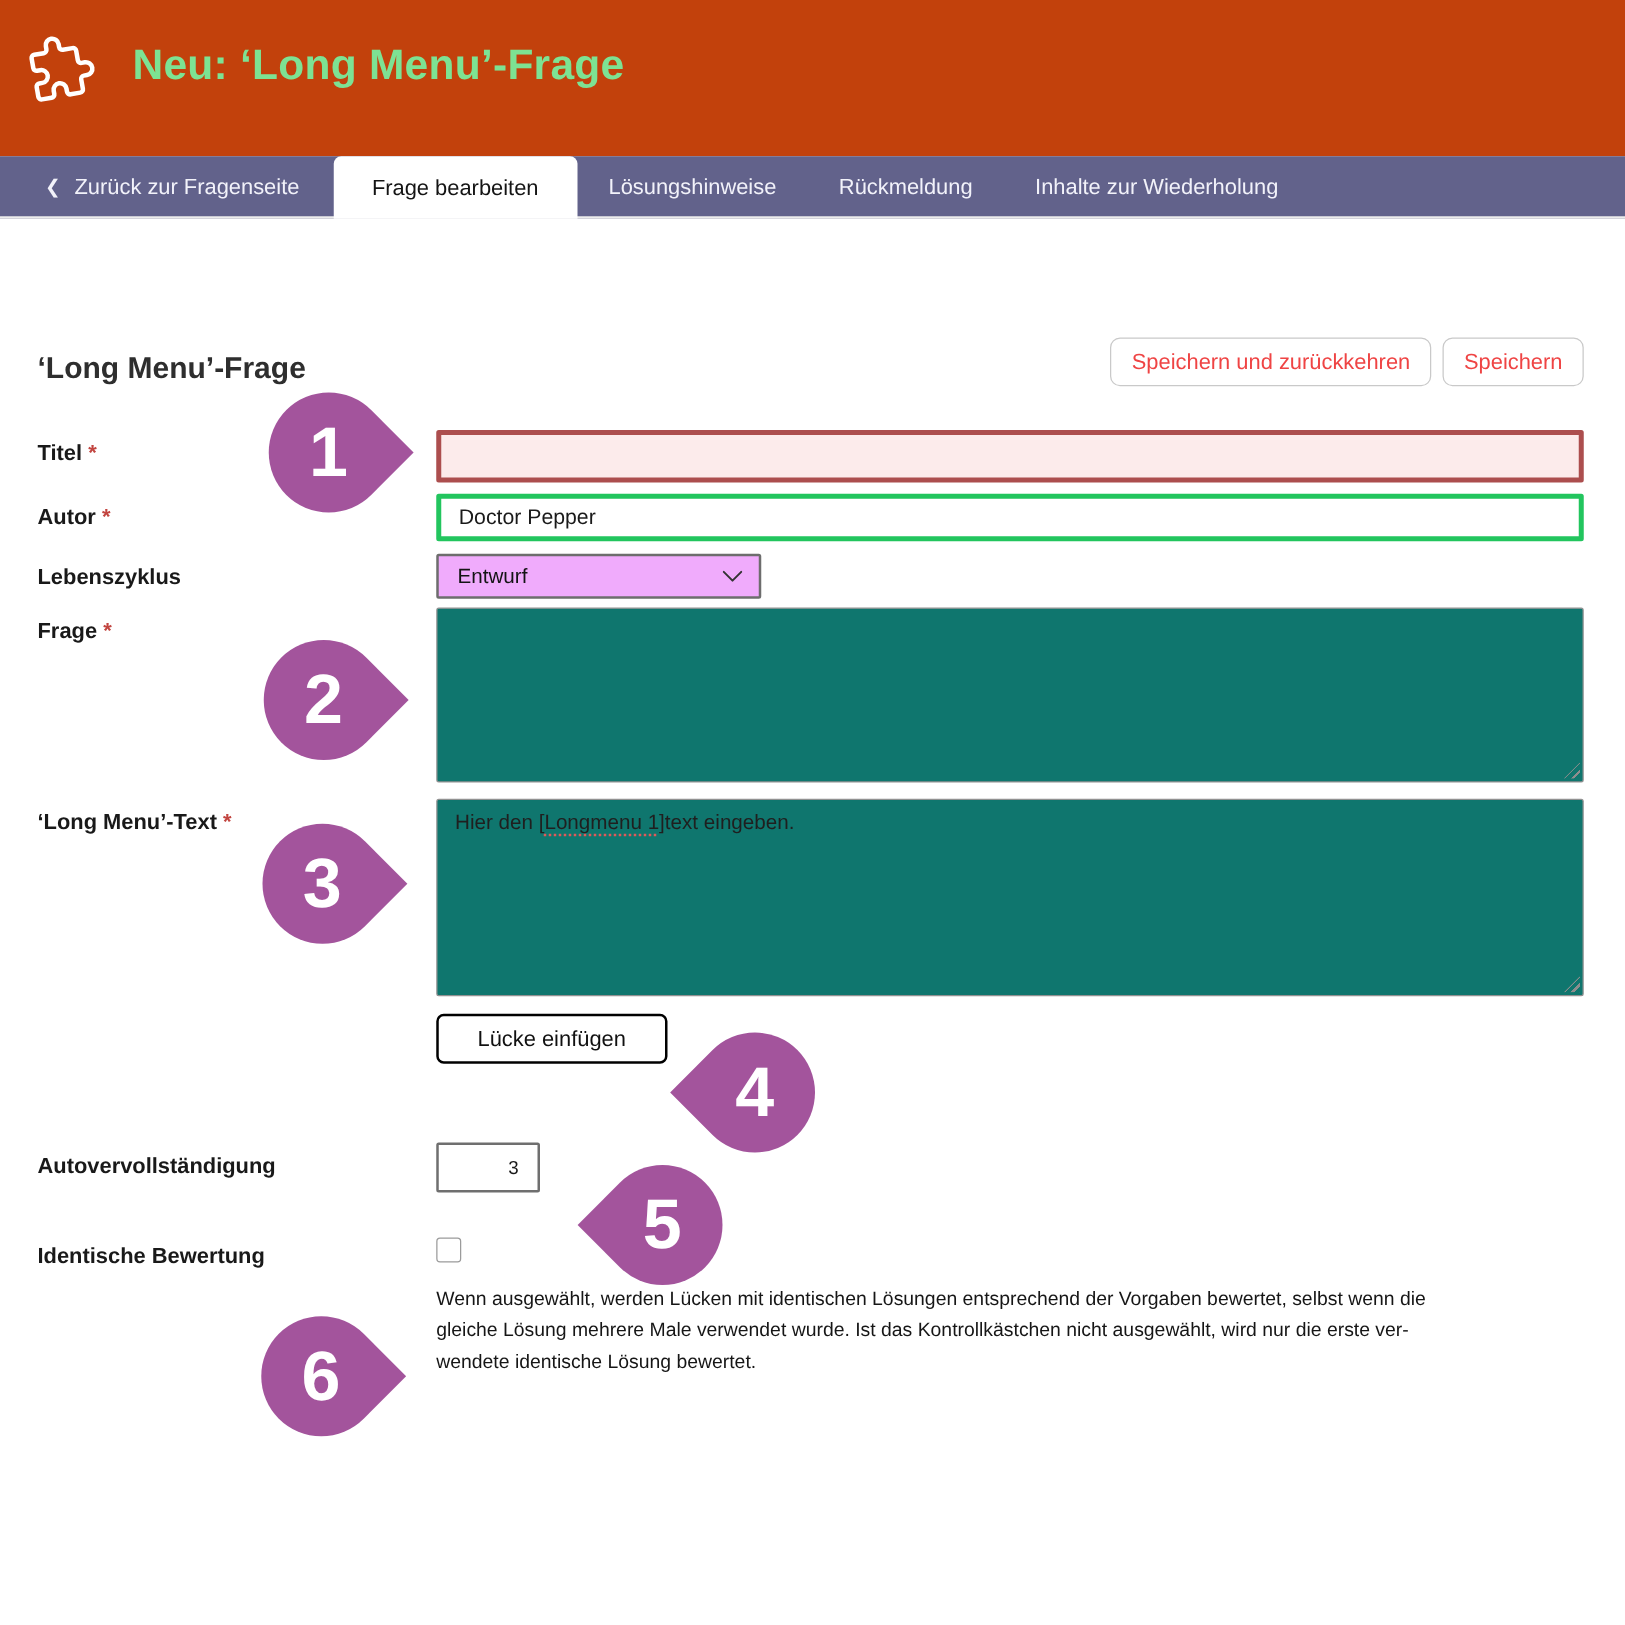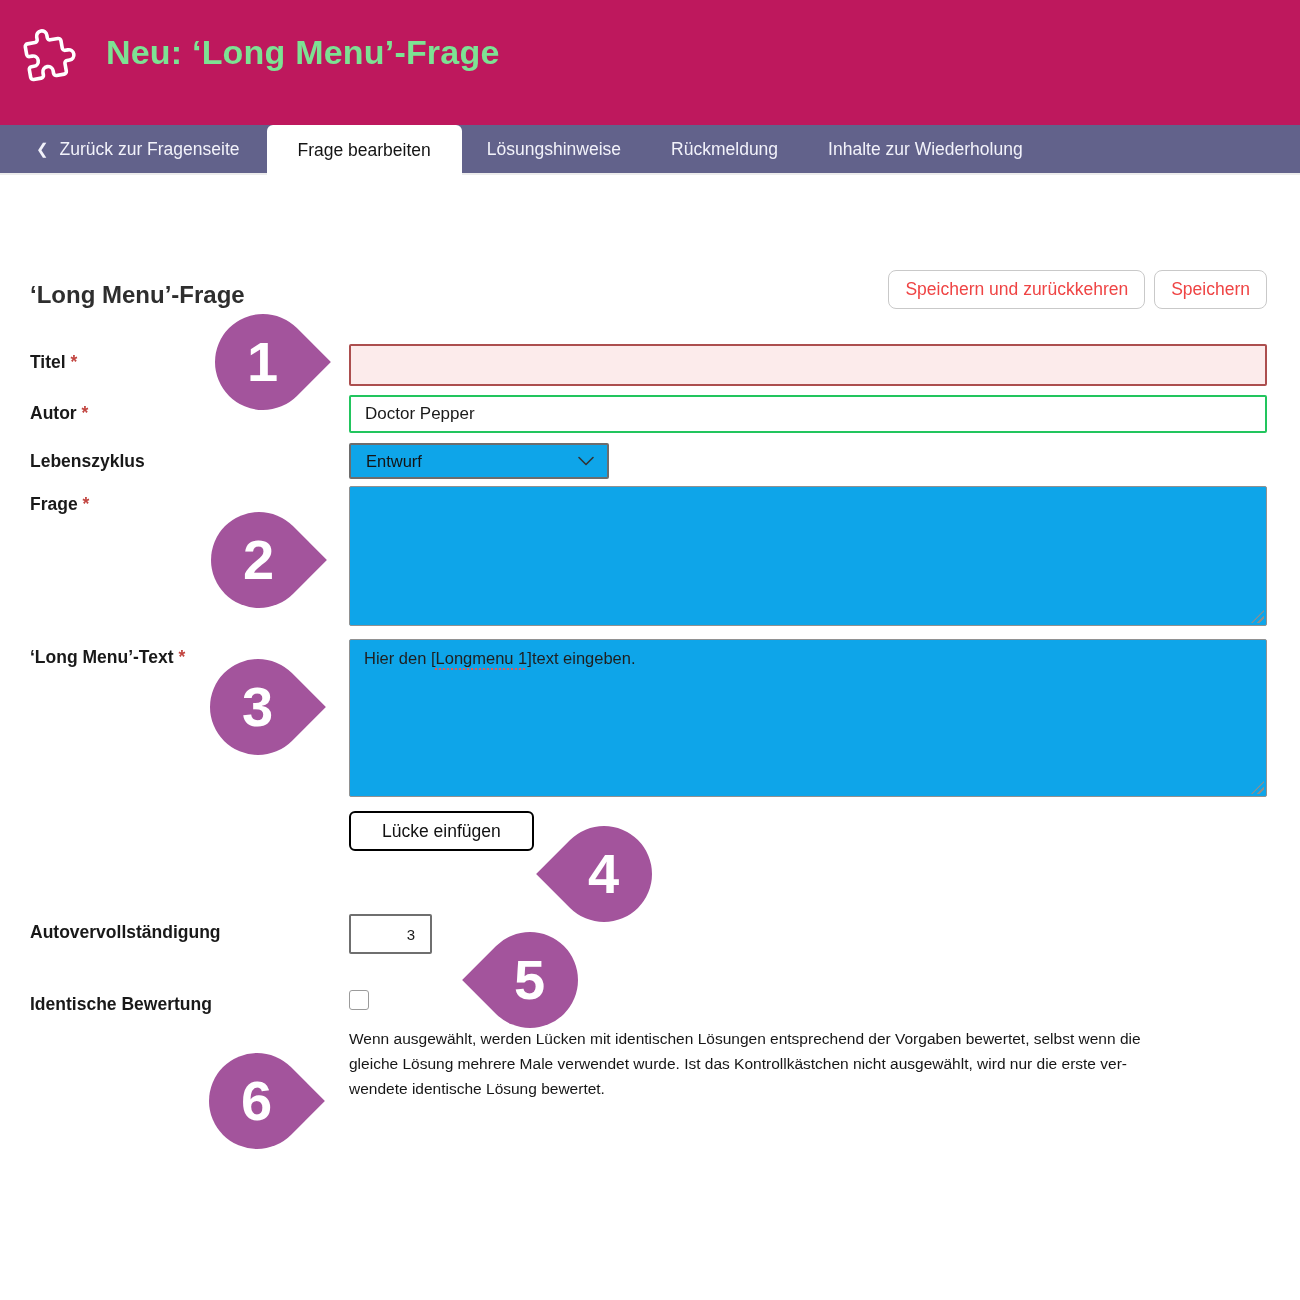--- a/index.html
+++ b/index.html
@@ -3,21 +3,21 @@
 <meta charset="utf-8">
 <style>
   html,body{margin:0;padding:0;}
   body{
     width:1300px;height:1300px;position:relative;overflow:hidden;
     background:#ffffff;font-family:"Liberation Sans","DejaVu Sans",sans-serif;
     -webkit-font-smoothing:antialiased;
   }
   
   .app-header{
-    height:125px;background:#be185d;display:flex;align-items:center;
+    height:125px;background:#c2410c;display:flex;align-items:center;
     padding:0 0 20px 18px;box-sizing:border-box;
   }
   .puzzle-wrap{width:64px;height:64px;margin-right:24px;display:flex;align-items:center;justify-content:center;transform:rotate(-10deg);}
   .app-title{color:#7de293;font-size:34px;font-weight:700;letter-spacing:.2px;}
   
   .tab-bar{
     height:48px;background:#62628b;display:flex;align-items:stretch;
     font-size:17.5px;color:#f2f2fa;border-bottom:2px solid #ececec;box-sizing:content-box;
   }
   .back-link{display:flex;align-items:center;gap:11px;padding:0 27px 0 36px;cursor:pointer;}
@@ -37,31 +37,31 @@
     display:flex;align-items:center;padding:0 16px;font-size:17.5px;color:#ef4444;
     font-family:inherit;cursor:pointer;
   }
   
   .form{margin-top:35px;}
   .row{display:flex;}
   .lbl{width:319px;box-sizing:border-box;padding-top:8px;font-size:17.5px;color:#191919;flex:none;font-weight:bold;}
   .req{color:#c24540;}
   .field{flex:1;min-width:0;position:relative;}
   .input{
-    box-sizing:border-box;width:100%;height:38px;border:2px solid #22c55e;border-radius:2px;
+    box-sizing:border-box;width:100%;height:38px;border:4px solid #22c55e;border-radius:2px;
     font-size:17px;padding:0 14px;color:#1a1a1a;background:#fff;font-family:inherit;outline:none;
   }
   .input.error{height:42px;background:#fcebeb;border-color:#ac4e4e;}
   .select{
-    width:260px;height:36px;border:2px solid #6d6d6d;border-radius:2px;background:#0ea5e9;
+    width:260px;height:36px;border:2px solid #6d6d6d;border-radius:2px;background:#f0abfc;
     display:flex;align-items:center;justify-content:space-between;
     padding:0 13px 0 15px;font-size:16.5px;color:#141414;box-sizing:border-box;cursor:pointer;
   }
   .textarea{
-    box-sizing:border-box;width:100%;border:1px solid #919191;border-radius:2px;background:#0ea5e9;
+    box-sizing:border-box;width:100%;border:1px solid #919191;border-radius:2px;background:#0f766e;
     font-size:16.5px;padding:9px 14px;color:#1f1f1f;position:relative;font-family:inherit;
   }
   .textarea.frage{height:140px;}
   .textarea.lm{height:158px;}
   .grip{
     position:absolute;right:2px;bottom:2px;width:13px;height:13px;
     background:repeating-linear-gradient(135deg,transparent 0 3px,#8d8d8d 3px 5px);
     clip-path:polygon(100% 0,100% 100%,0 100%);cursor:nwse-resize;
   }
   .misspell{text-decoration:underline dotted #e05a5a 2px;text-underline-offset:4px;}

